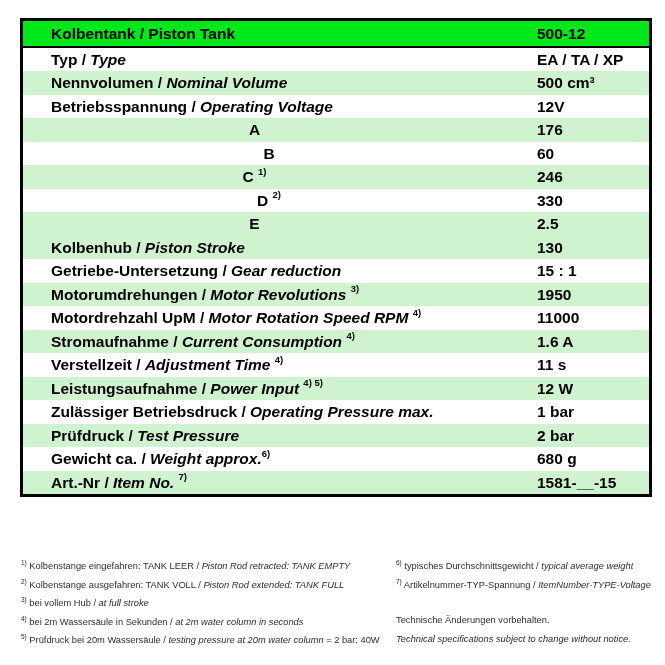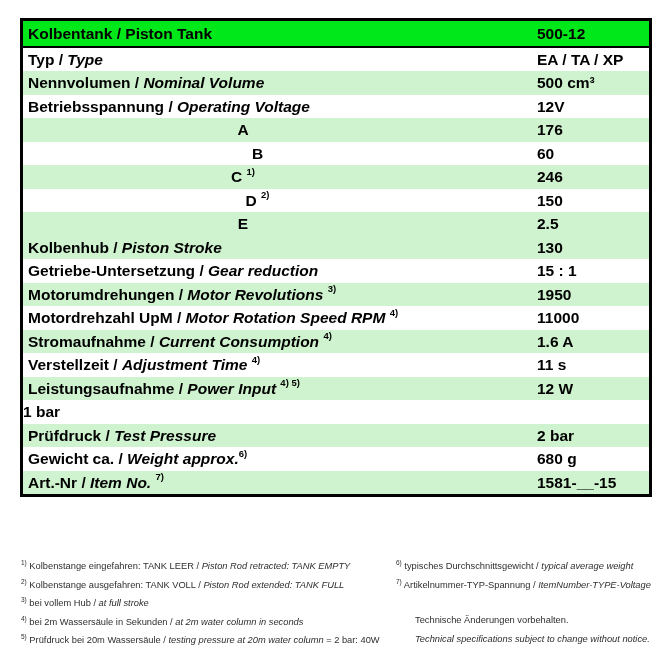--- a/index.html
+++ b/index.html
@@ -34,20 +34,21 @@
     height: 24.5px;
     background: var(--header-green, #00e81a);
     border-bottom: 2px solid var(--border-color, #000);
   }
   .row.green { background: var(--row-green, #cef3ce); gap: 29px; }
   .row.white { background: #ffffff; border-radius: 8px; }
   .row .label {
     flex: 1;
     padding-left: 5px;
     white-space: nowrap;
+    margin-left: 23px;
   }
   .row .label.center {
     text-align: center;
     padding-left: 0;
     padding-right: 45px;
   }
   .row .value {
     width: 112px;
     white-space: nowrap;
   }
@@ -82,21 +83,20 @@
   .fn-line sup {
     font-size: 6.5px;
     vertical-align: super;
     line-height: 0;
   }
   .fn-line i { font-style: italic; }
   .notice {
     margin-top: 17px;
     font-size: 9.3px;
     color: var(--footnote-color, #2e2e2e);
-    margin-left: 19px;
   }
   .notice-de { height: 18.6px; }
   .notice-en { height: 18.6px; font-style: italic; }
 </style>
 </head>
 <body>
 
 <div class="spec-table">
   <div id="spec-body">
       <div class="row header">
@@ -122,21 +122,21 @@
       <div class="row white">
         <div class="label center"><span class="de">B</span></div>
         <div class="value">60</div>
       </div>
       <div class="row green">
         <div class="label center"><span class="de">C</span> <sup>1)</sup></div>
         <div class="value">246</div>
       </div>
       <div class="row white">
         <div class="label center"><span class="de">D</span> <sup>2)</sup></div>
-        <div class="value">150</div>
+        <div class="value">330</div>
       </div>
       <div class="row green">
         <div class="label center"><span class="de">E</span></div>
         <div class="value">2.5</div>
       </div>
       <div class="row green">
         <div class="label"><span class="de">Kolbenhub</span> / <span class="en">Piston Stroke</span></div>
         <div class="value">130</div>
       </div>
       <div class="row white">
@@ -157,20 +157,21 @@
       </div>
       <div class="row white">
         <div class="label"><span class="de">Verstellzeit</span> / <span class="en">Adjustment Time</span> <sup>4)</sup></div>
         <div class="value">11 s</div>
       </div>
       <div class="row green">
         <div class="label"><span class="de">Leistungsaufnahme</span> / <span class="en">Power Input</span> <sup>4) 5)</sup></div>
         <div class="value">12 W</div>
       </div>
       <div class="row white">
+        <div class="label"><span class="de">Zulässiger Betriebsdruck</span> / <span class="en">Operating Pressure max.</span></div>
         <div class="value">1 bar</div>
       </div>
       <div class="row green">
         <div class="label"><span class="de">Prüfdruck</span> / <span class="en">Test Pressure</span></div>
         <div class="value">2 bar</div>
       </div>
       <div class="row white">
         <div class="label"><span class="de">Gewicht ca.</span> / <span class="en">Weight approx.</span><sup>6)</sup></div>
         <div class="value">680 g</div>
       </div>

